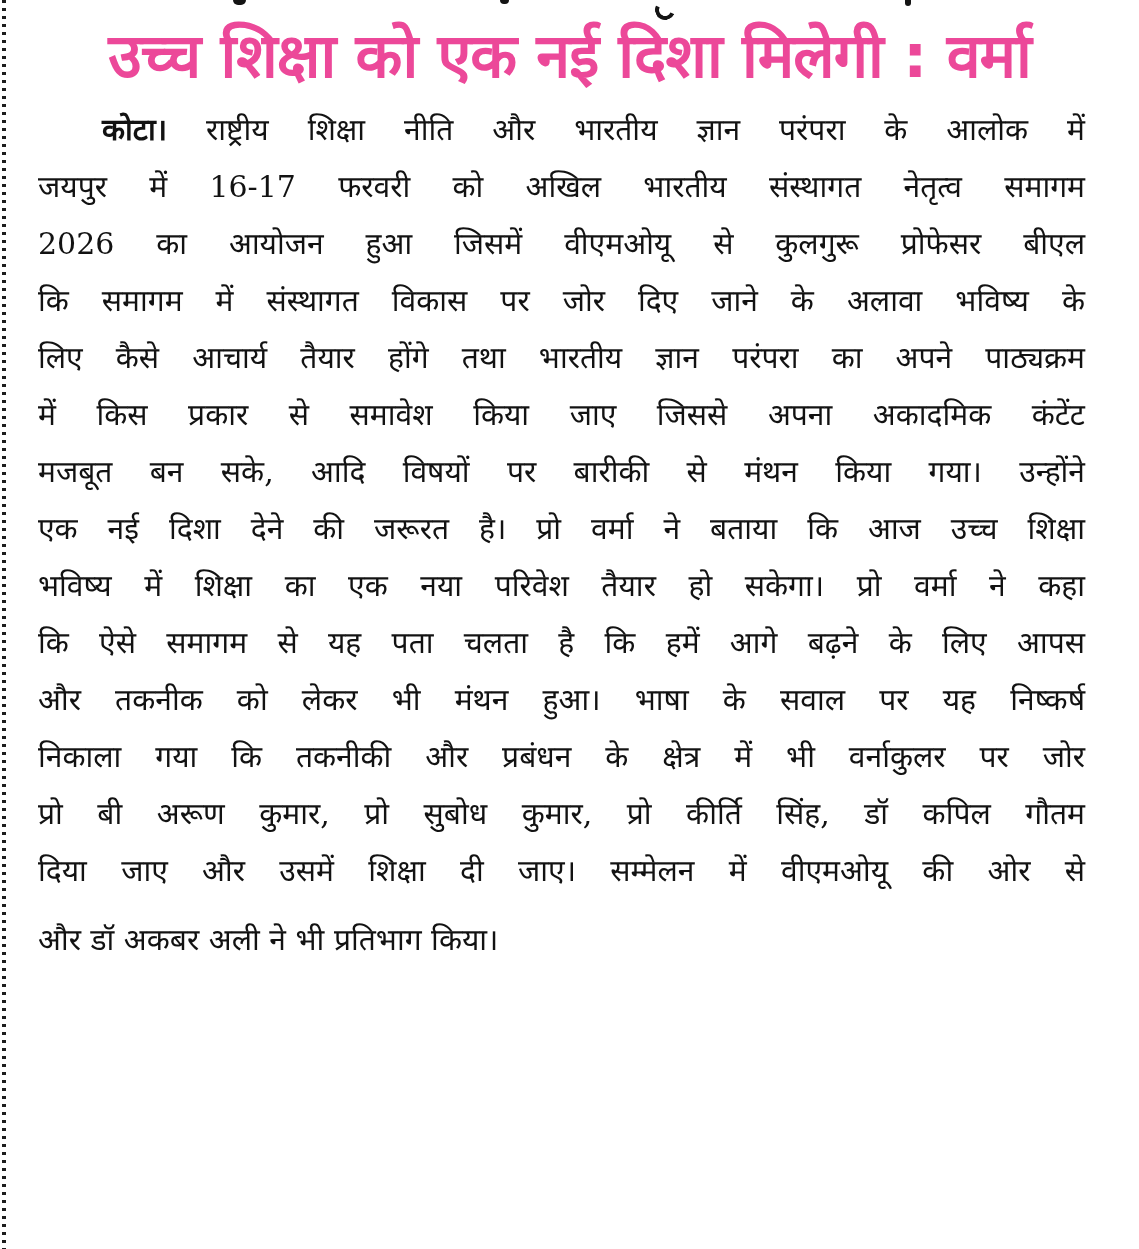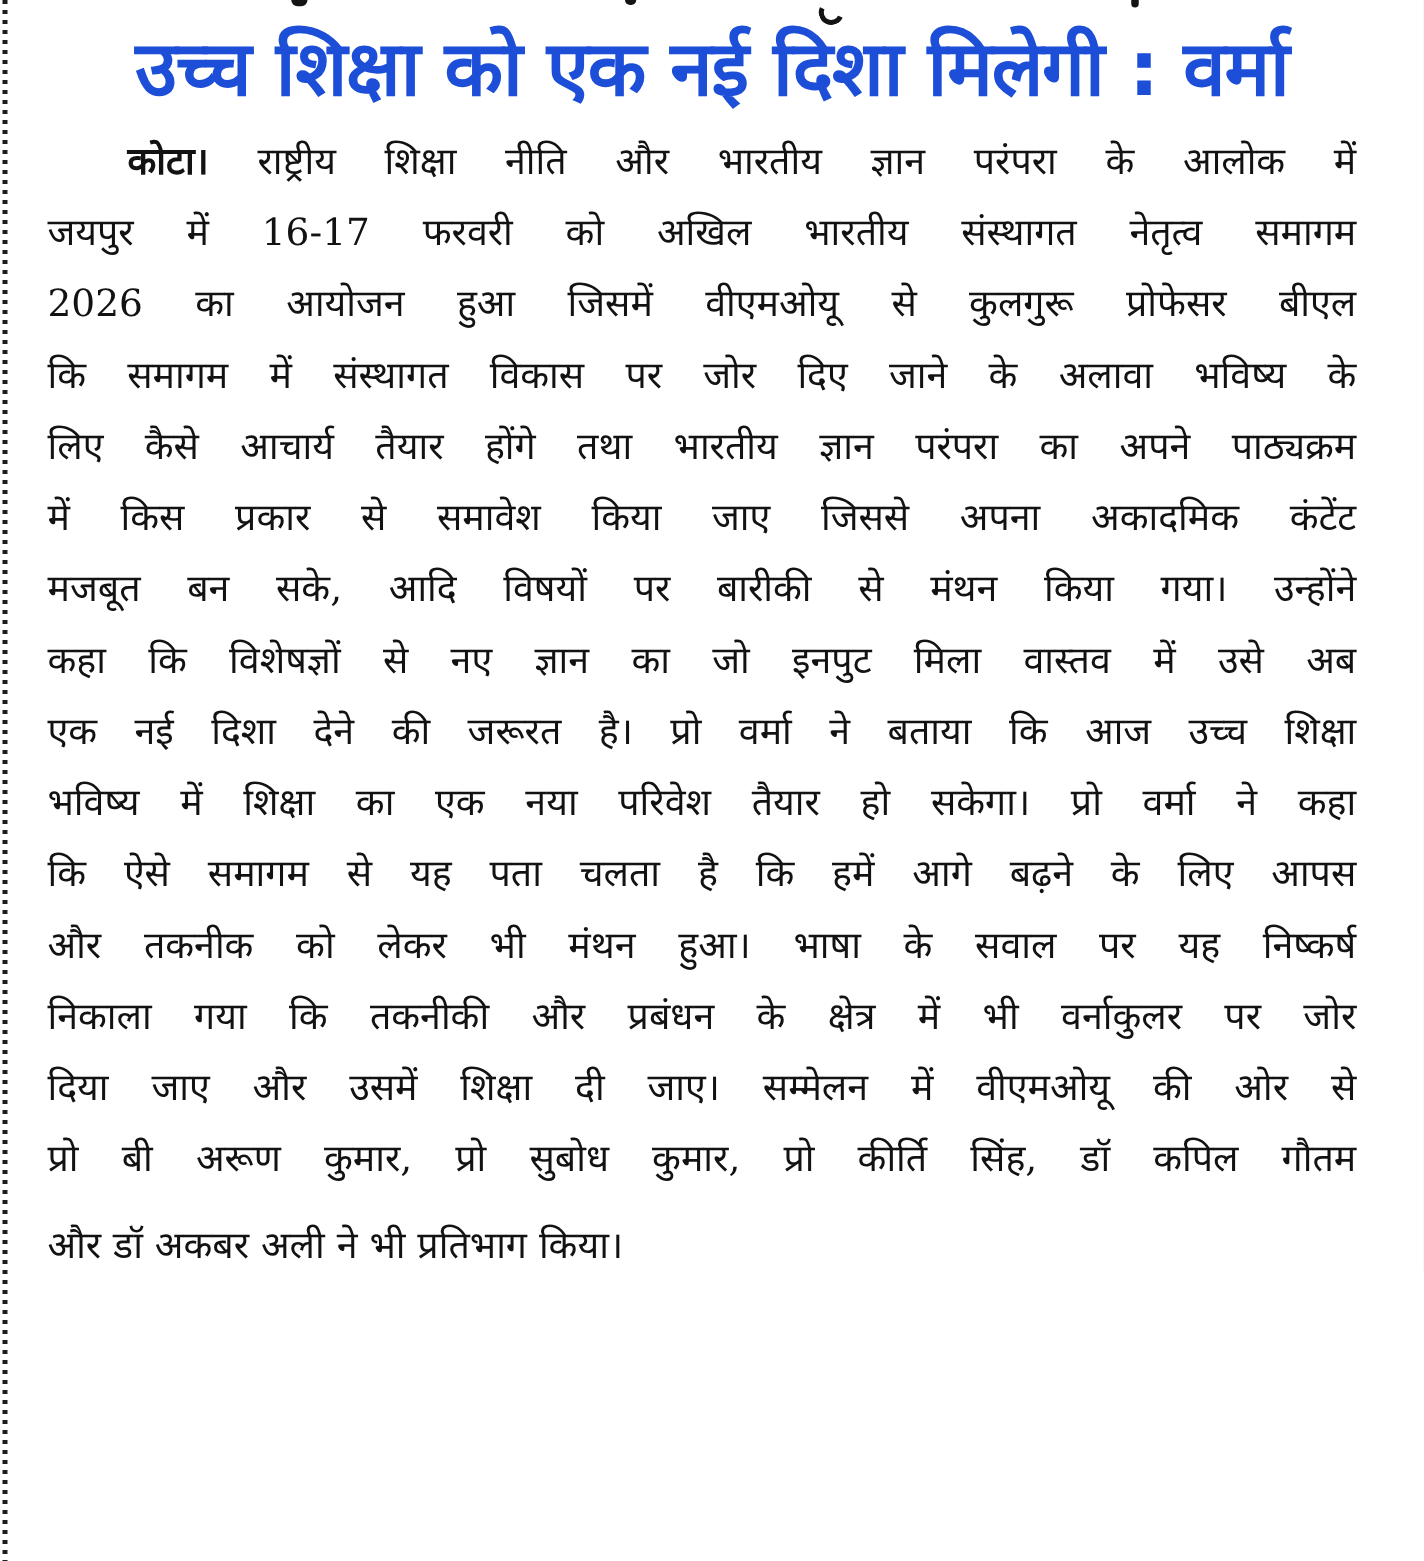--- a/index.html
+++ b/index.html
@@ -54,21 +54,21 @@
     right: 40px;
     top: 10px;
     height: 92px;
     margin: 0;
     text-align: center;
     font-family: "DejaVu Sans", "Liberation Sans", sans-serif;
     font-weight: 900;
     font-size: 61px;
     line-height: 92px;
     letter-spacing: -1px;
-    color: #1d4ed8;
+    color: #ec4899;
     white-space: nowrap;
   }
 
   .article-body {
     position: absolute;
     left: 38px;
     right: 54px;
     top: 101px;
     font-size: 30px;
     line-height: 57px;
@@ -101,24 +101,23 @@
 
   <div class="article-body">
 
   <div class="line first"><span class="dateline">कोटा।</span>&nbsp;<span>राष्ट्रीय शिक्षा नीति और भारतीय ज्ञान परंपरा के आलोक में</span></div>
       <div class="line">जयपुर में 16-17 फरवरी को अखिल भारतीय संस्थागत नेतृत्व समागम</div>
       <div class="line">2026 का आयोजन हुआ जिसमें वीएमओयू से कुलगुरू प्रोफेसर बीएल</div>
       <div class="line">कि समागम में संस्थागत विकास पर जोर दिए जाने के अलावा भविष्य के</div>
       <div class="line">लिए कैसे आचार्य तैयार होंगे तथा भारतीय ज्ञान परंपरा का अपने पाठ्यक्रम</div>
       <div class="line">में किस प्रकार से समावेश किया जाए जिससे अपना अकादमिक कंटेंट</div>
       <div class="line">मजबूत बन सके, आदि विषयों पर बारीकी से मंथन किया गया। उन्होंने</div>
-      <div class="line">कहा कि विशेषज्ञों से नए ज्ञान का जो इनपुट मिला वास्तव में उसे अब</div>
       <div class="line">एक नई दिशा देने की जरूरत है। प्रो वर्मा ने बताया कि आज उच्च शिक्षा</div>
       <div class="line">भविष्य में शिक्षा का एक नया परिवेश तैयार हो सकेगा। प्रो वर्मा ने कहा</div>
       <div class="line">कि ऐसे समागम से यह पता चलता है कि हमें आगे बढ़ने के लिए आपस</div>
       <div class="line">और तकनीक को लेकर भी मंथन हुआ। भाषा के सवाल पर यह निष्कर्ष</div>
       <div class="line">निकाला गया कि तकनीकी और प्रबंधन के क्षेत्र में भी वर्नाकुलर पर जोर</div>
+      <div class="line">प्रो बी अरूण कुमार, प्रो सुबोध कुमार, प्रो कीर्ति सिंह, डॉ कपिल गौतम</div>
       <div class="line">दिया जाए और उसमें शिक्षा दी जाए। सम्मेलन में वीएमओयू की ओर से</div>
-      <div class="line">प्रो बी अरूण कुमार, प्रो सुबोध कुमार, प्रो कीर्ति सिंह, डॉ कपिल गौतम</div>
       <div class="line last">और डॉ अकबर अली ने भी प्रतिभाग किया।</div>
     </div>
 
 </div>
 
 </body></html>

